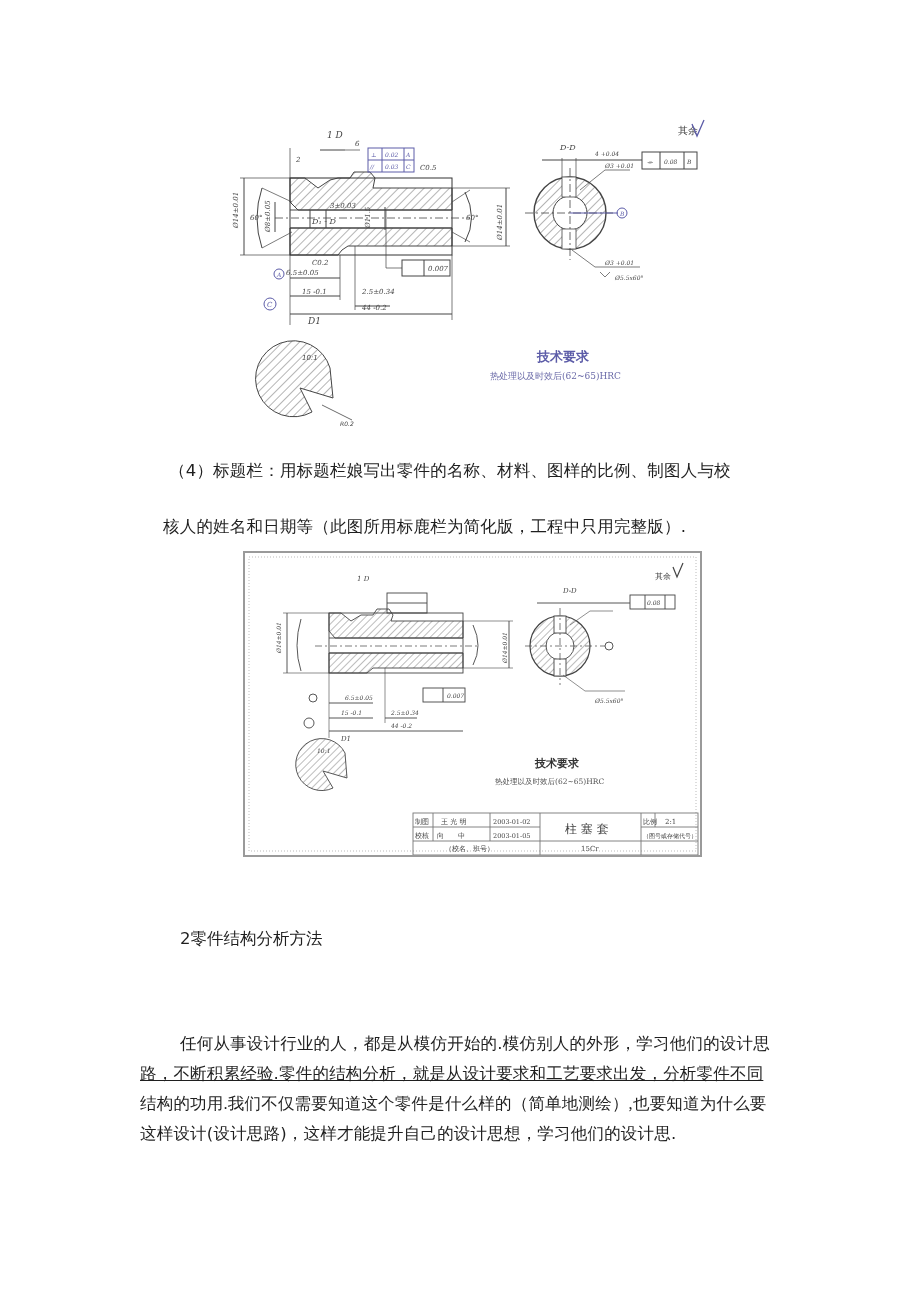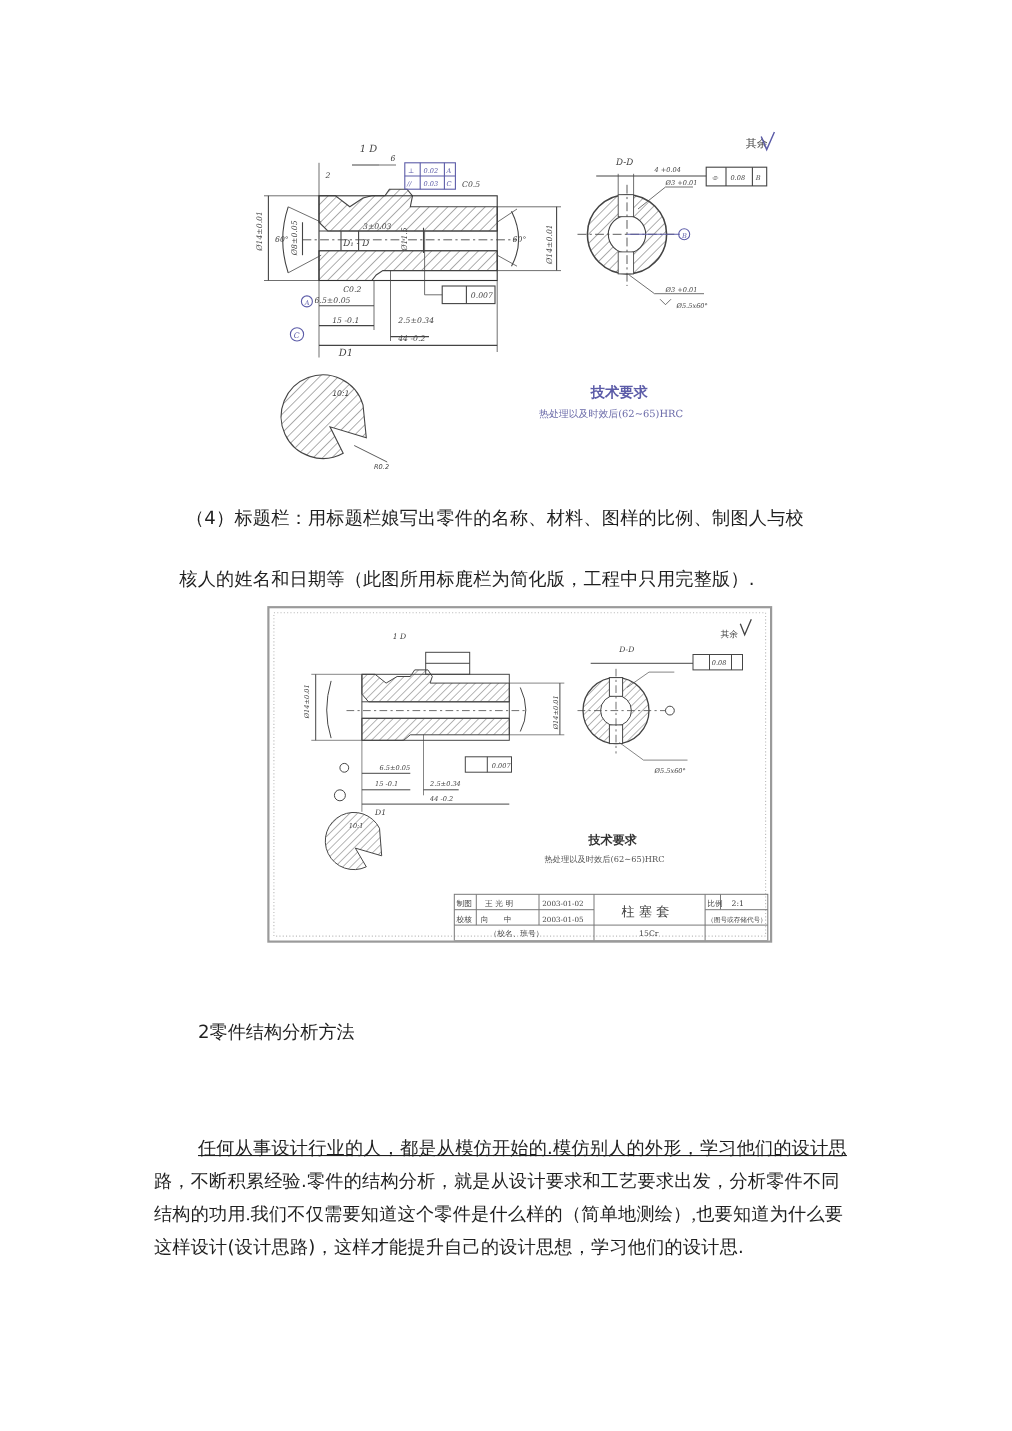--- a/index.html
+++ b/index.html
@@ -259,24 +259,24 @@
       <text x="200" y="298">（校名、班号）</text>
       <text x="398" y="285" font-size="6">（图号或存储代号）</text>
     </g>
   </svg>
 </div>
 
 <div class="heading" style="left:180px; top:928px;">
   <span>2零件结构分析方法</span>
 </div>
 
-<div class="para" style="left:180px; top:1029px; line-height:30px;text-decoration:underline;">
+<div class="para" style="left:180px; top:1029px; line-height:30px;">
   <span>任何从事设计行业的人，都是从模仿开始的.模仿别人的外形，学习他们的设计思</span>
 </div>
-<div class="para" style="left:140px; top:1059px;">
+<div class="para" style="left:140px; top:1059px;text-decoration:underline;">
   <span>路，不断积累经验.零件的结构分析，就是从设计要求和工艺要求出发，分析零件不同</span>
 </div>
 <div class="para" style="left:140px; top:1089px;font-family:Liberation Serif, serif;">
   <span>结构的功用.我们不仅需要知道这个零件是什么样的（简单地测绘）,也要知道为什么要</span>
 </div>
 <div class="para" style="left:140px; top:1119px;">
   <span>这样设计(设计思路)，这样才能提升自己的设计思想，学习他们的设计思.</span>
 </div>
 
 </body></html>

